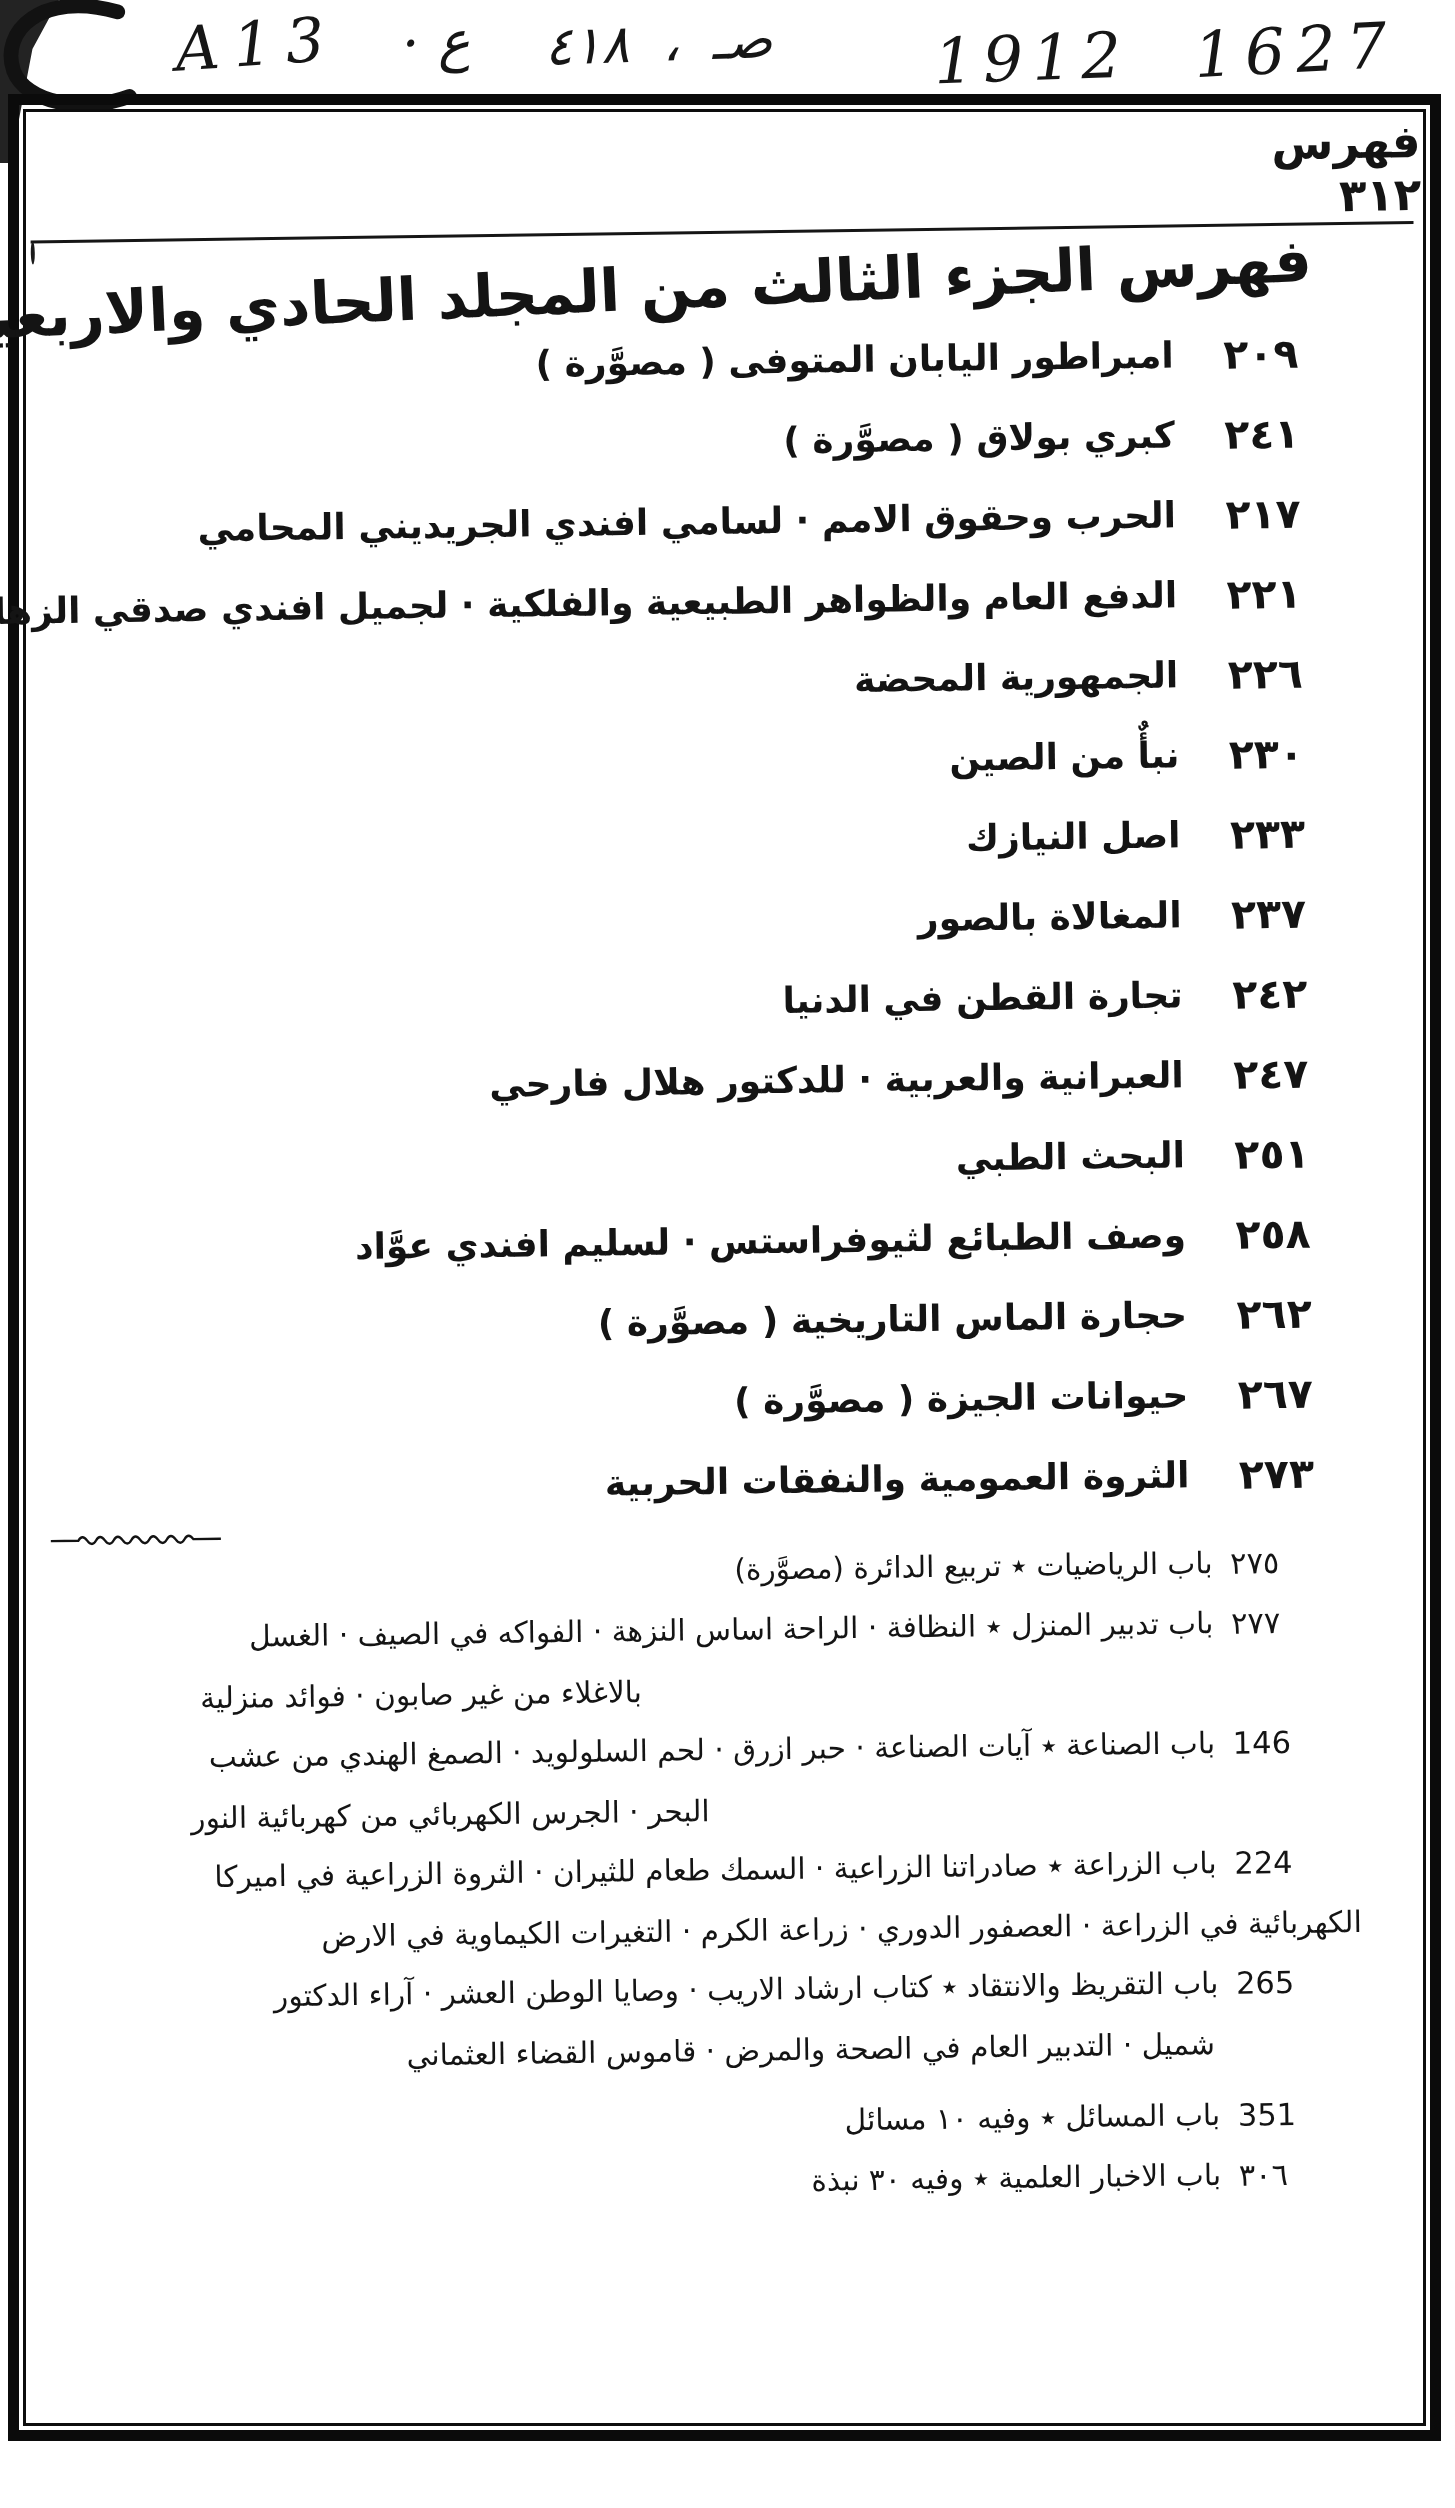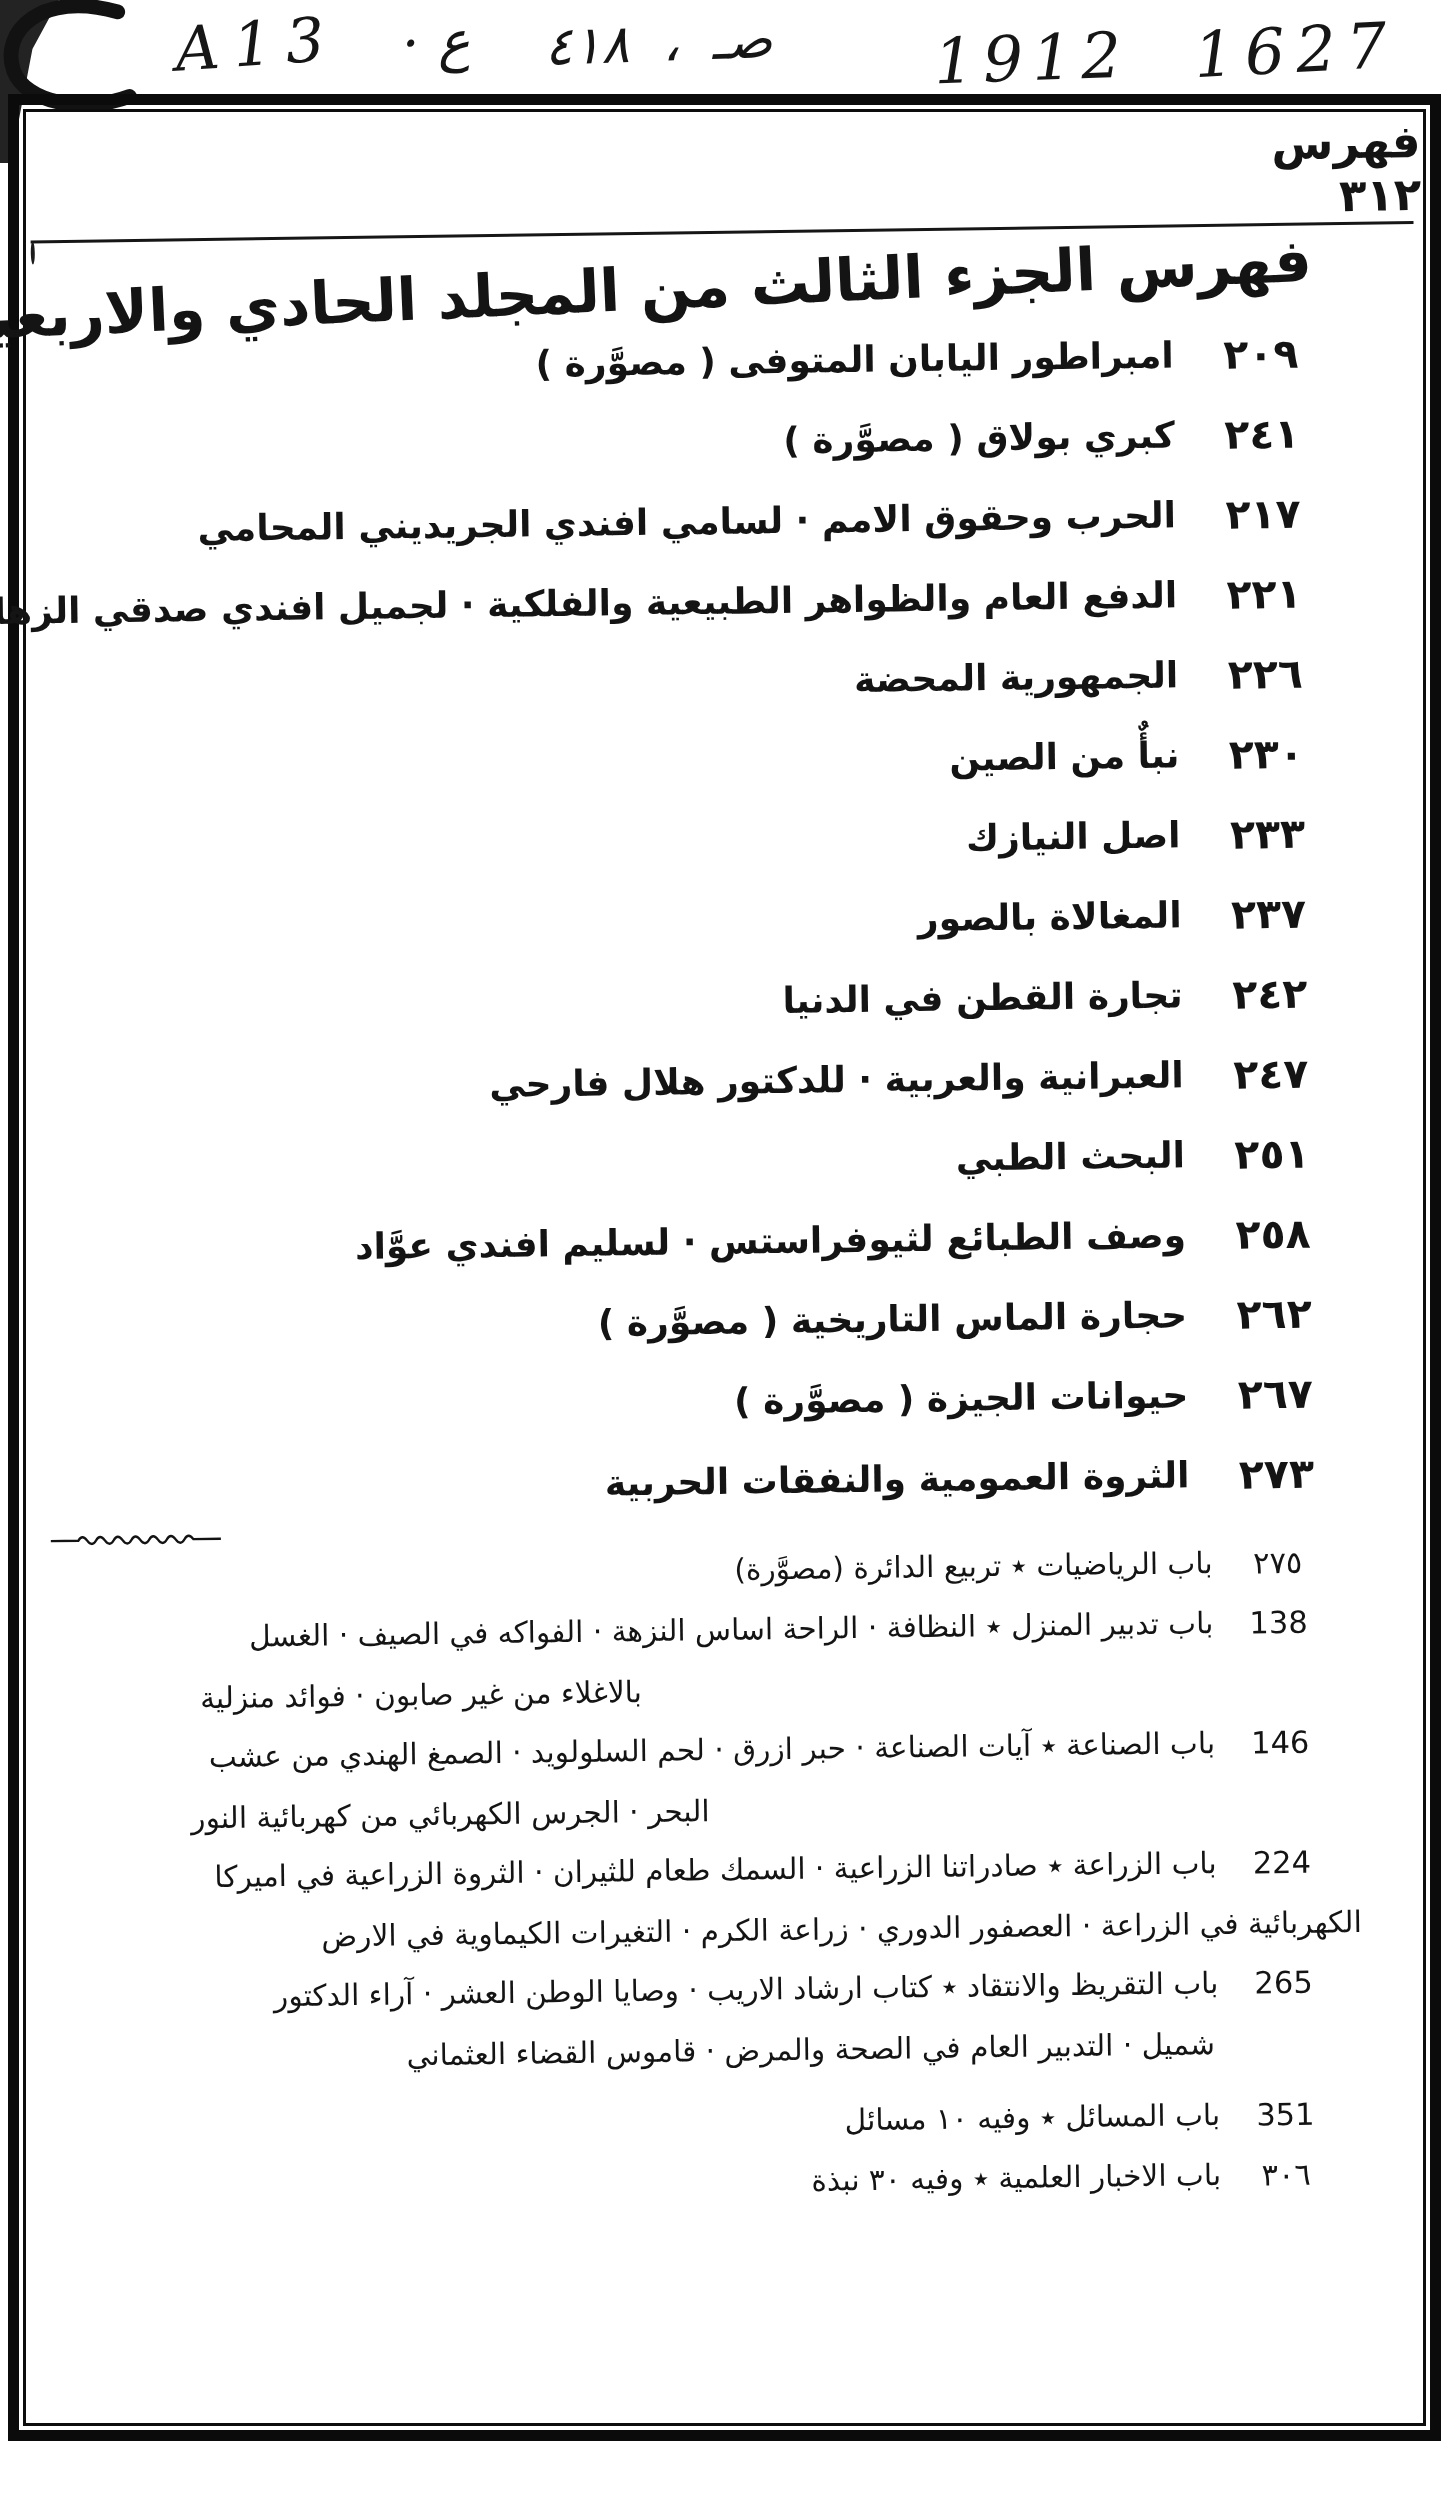--- a/index.html
+++ b/index.html
@@ -37,21 +37,21 @@
   .s1row{height:80px;display:grid;grid-template-columns:99px 1fr;column-gap:25.6px;
     align-items:center;direction:rtl;}
   .s1row .num{font-size:41px;font-weight:700;text-align:start;line-height:1;}
   .s1row .ttl{font-size:36px;font-weight:700;white-space:nowrap;text-align:start;line-height:1.15;}
   
   .sep{position:absolute;left:607px;top:1521px;width:184px;height:11.8px;}
   
   .s2{position:absolute;top:1593px;right:85px;width:1276px;}
   .s2row{height:60px;display:grid;grid-template-columns:95px 1fr;column-gap:17.7px;
     align-items:center;direction:rtl;}
-  .s2row .num{font-size:30.5px;text-align:center;line-height:1;}
+  .s2row .num{font-size:30.5px;text-align:left;line-height:1;}
   .s2row .txt{font-size:29.6px;white-space:nowrap;text-align:start;line-height:1.2;}
   .s2cont{height:60px;line-height:60px;direction:rtl;text-align:right;
     white-space:nowrap;font-size:29.6px;}
   .gap-above{margin-top:11.8px;}
   
   .speck{position:absolute;background:#1b1b1b;border-radius:50%;}
   .ring{position:absolute;border:2px solid #1b1b1b;border-radius:50%;background:transparent;}
   .hook{position:absolute;left:298px;top:1213px;width:59px;height:25.6px;border:none;
     border-top:3px solid #222;border-radius:50%;transform:rotate(8deg);}
   .dash{position:absolute;left:215px;top:1314px;width:35px;height:3px;background:#222;
@@ -158,21 +158,21 @@
         <path d="M2 7 h28 q4 -7 9 0 t9 0 t9 0 t9 0 t9 0 t9 0 t9 0 t9 0 t9 0 t9 0 t9 0 t9 0 t9 0 h28" stroke="#131313" stroke-width="2.4" fill="none"></path>
       </svg>
 
       
       <div class="s2" data-name="departments-index-list">
         <div class="s2row" data-name="section-row">
           <span class="num" data-name="section-page-number">٢٧٥</span>
           <span class="txt" data-name="section-line">باب الرياضيات ٭ تربيع الدائرة (مصوَّرة)</span>
         </div>
         <div class="s2row" data-name="section-row">
-          <span class="num" data-name="section-page-number">138</span>
+          <span class="num" data-name="section-page-number">٢٧٧</span>
           <span class="txt" data-name="section-line">باب تدبير المنزل ٭ النظافة · الراحة اساس النزهة · الفواكه في الصيف · الغسل</span>
         </div>
         <div class="s2cont" style="padding-right:685px;" data-name="section-line-continuation">بالاغلاء من غير صابون · فوائد منزلية</div>
         <div class="s2row" data-name="section-row">
           <span class="num" data-name="section-page-number">146</span>
           <span class="txt" data-name="section-line">باب الصناعة ٭ آيات الصناعة · حبر ازرق · لحم السلولويد · الصمغ الهندي من عشب</span>
         </div>
         <div class="s2cont" style="padding-right:619px;" data-name="section-line-continuation">البحر · الجرس الكهربائي من كهربائية النور</div>
         <div class="s2row" data-name="section-row">
           <span class="num" data-name="section-page-number">224</span>

